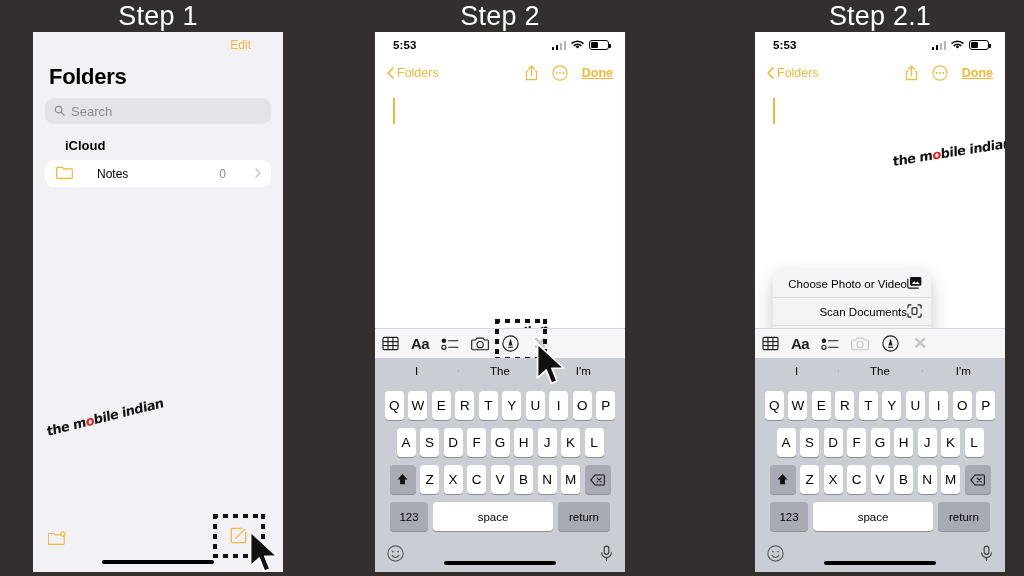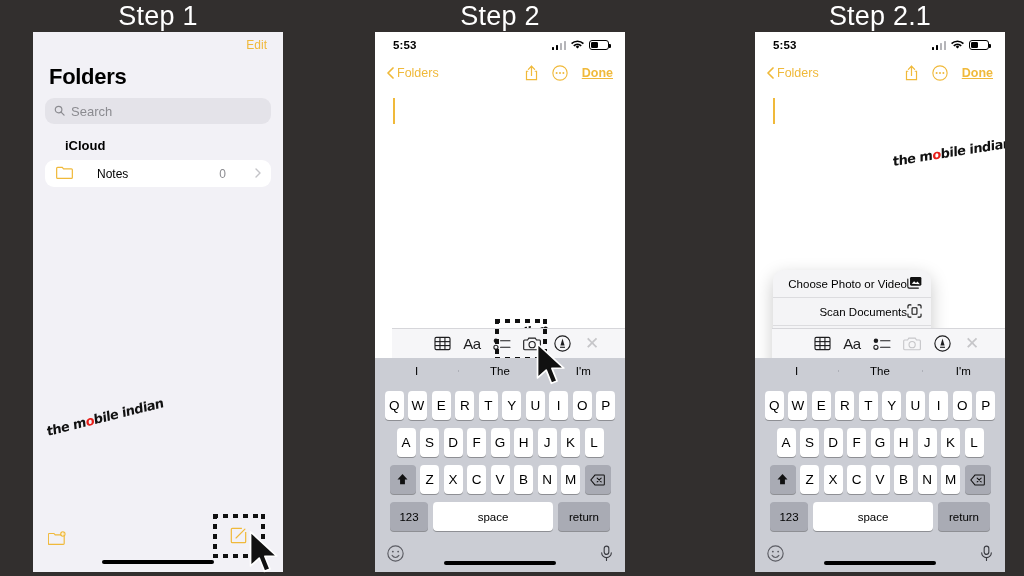--- a/index.html
+++ b/index.html
@@ -44,21 +44,21 @@
   .sig i:nth-child(2){height:5px;}
   .sig i:nth-child(3){height:7px;background:#b4b4b8;}
   .sig i:nth-child(4){height:9px;background:#b4b4b8;}
   .wifi { width: 13px; height: 10px; position: relative; }
   .wifi svg { display:block; }
   .batt { width: 20px; height: 10px; border: 1.2px solid #000; border-radius: 3px; position: relative; padding:1.2px; }
   .batt:after { content:""; position:absolute; right:-3px; top:3px; width:1.6px; height:4px; background:#000; border-radius:0 1px 1px 0;}
   .batt-fill { height: 100%; background: #000; border-radius: 1.2px; }
 
   
-  .edit-row { height: 26px; display:flex; align-items:center; justify-content:flex-end; padding-right:16px;}
+  .edit-row { height: 26px; display:flex; align-items:center; justify-content:flex-end; padding-right:32px;}
   .edit-btn { color:#f0b93a; font-size:12px; }
   .big-title { font-size: 22px; font-weight: 700; color:#000; padding: 6px 16px 8px 16px; letter-spacing:-.3px;}
   .search-box {
     margin: 0 12px; height: 26px; background:#e4e3e9; border-radius:9px;
     display:flex; align-items:center; padding: 0 9px; gap:6px;
   }
   .search-box .ph { color:#8b8b90; font-size:13px; }
   .section-head { font-size: 13px; font-weight: 700; color:#000; padding: 14px 0 7px 16px; margin-left: 16px; }
   .list-card { margin: 0 12px; background:#fff; border-radius:9px; }
   .list-row {
@@ -89,23 +89,24 @@
   .note-nav { height:30px; display:flex; align-items:center; padding:0 12px; gap:0; }
   .nav-back { color:#f0b93a; font-size:12.5px; display:flex; align-items:center; gap:3px;}
   .nav-spacer { flex:1; }
   .nav-icon { color:#f0b93a; margin-left:14px; display:flex; align-items:center;}
   .nav-done { color:#f0b93a; font-size:12.5px; font-weight:700; margin-left:14px;text-decoration:underline;}
   .note-body { position:relative; height:196px; }
   .caret { position:absolute; left:18px; top:10px; width:1.6px; height:26px; background:#f0b93a; }
 
   
   .fmt-bar {
-    position:absolute; left:17px; width:100%; height:30px; background:#f6f6f8;
-    display:flex; align-items:center; justify-content:center;
+    position:absolute; left:0; width:100%; height:30px; background:#f6f6f8;
+    display:flex; align-items:center; justify-content:flex-start;
     border-top:.5px solid #d6d6da;
+    font-weight:bold;
   }
   .fmt-bar .itm { display:flex; align-items:center; justify-content:center; width:30px; height:24px; color:#1c1c1e;}
   .fmt-bar .itm.dim { color:#c6c6c9; }
   .fmt-bar .itm.close { color:#c6c6c9; font-size:17px; }
 
   
   .pred-bar {
     position:absolute; left:0; width:100%; height:26px; background:#cbcdd4;
     display:flex; align-items:center;
   }

